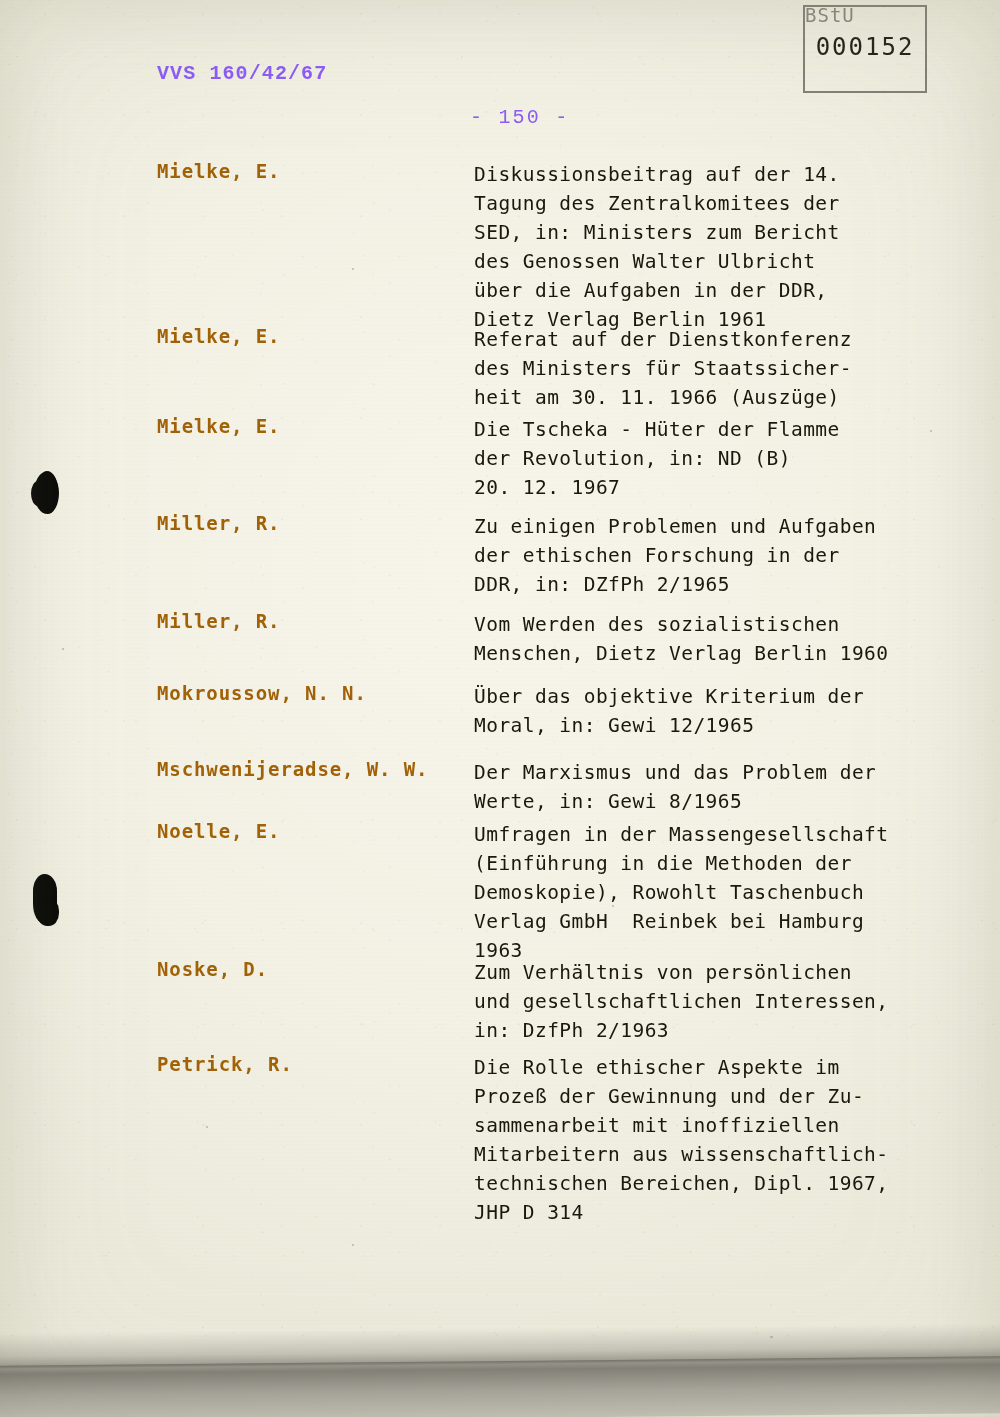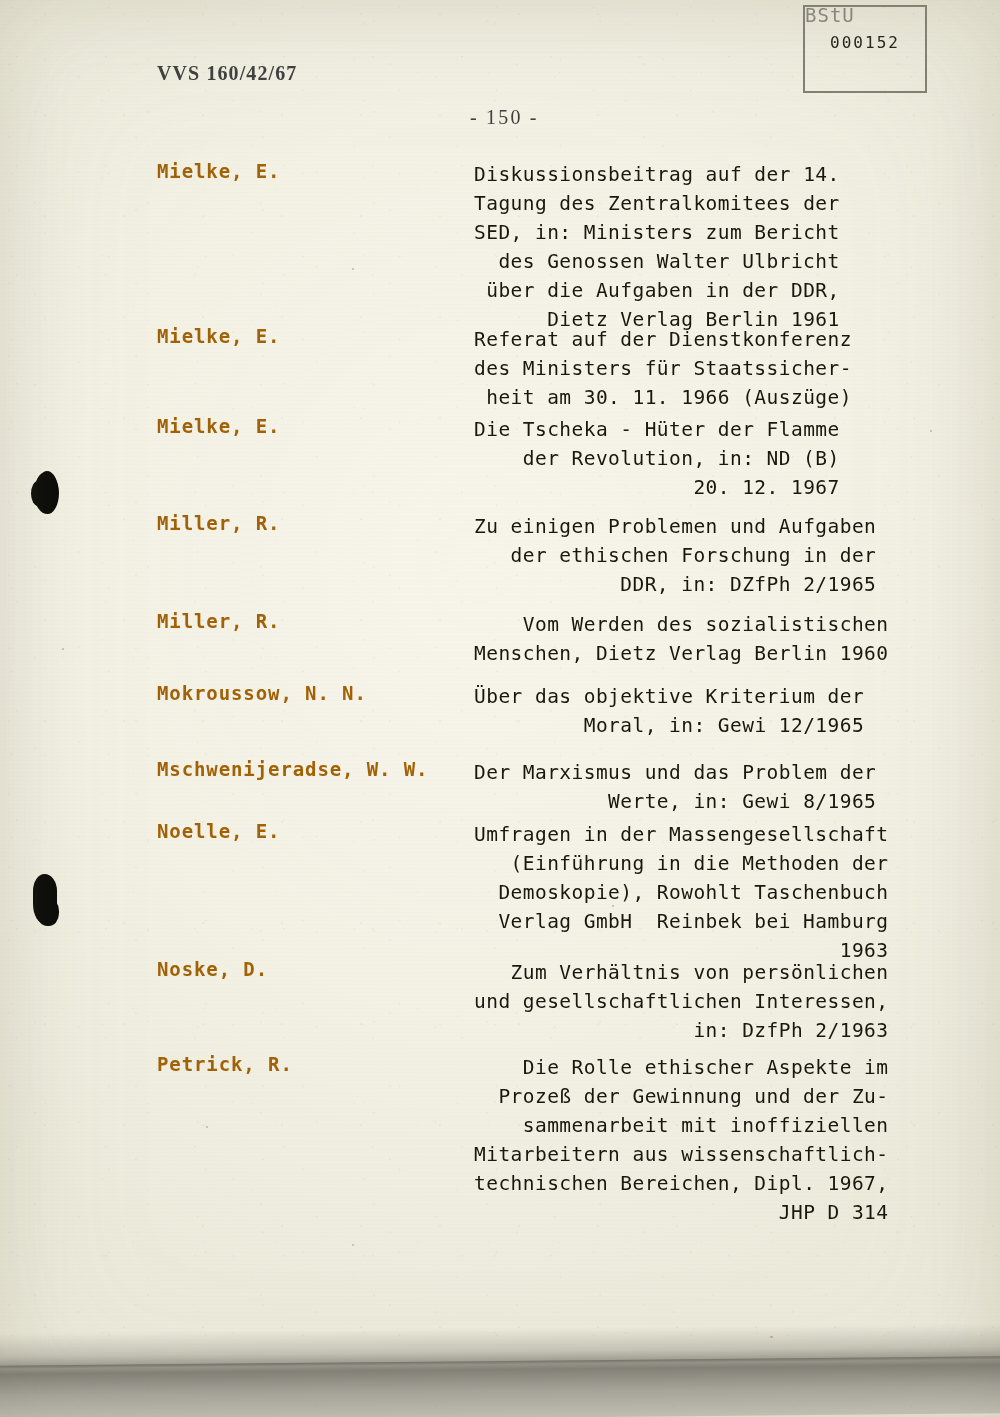--- a/index.html
+++ b/index.html
@@ -64,23 +64,23 @@
     inset: 0;
     pointer-events: none;
     box-shadow: inset 0 0 70px rgba(150,143,120,.20),
                 inset 0 0 170px rgba(150,143,120,.10);
   }
 
   
   .tw {
     position: absolute;
     white-space: pre;
-    font-family: Liberation Serif, serif;
+    font-family: Liberation Mono, monospace;
     letter-spacing: .5px;
-    color: #404040;
+    color: #8b5cf6;
   }
 
   
   #vvs-code {
     left: 157px;
     top: 62px;
     font-size: 20px;
     font-weight: 700;
     letter-spacing: 1.1px;
   }
@@ -120,21 +120,21 @@
     opacity: .62;
     font-family: "DejaVu Sans Mono", "Liberation Mono", monospace;
     white-space: pre;
   }
   #stamp-number {
     position: absolute;
     left: 0;
     right: 0;
     top: 26px;
     text-align: center;
-    font-size: 16px;
+    font-size: 24px;
     letter-spacing: 2px;
     color: #23211a;
     font-family: "DejaVu Sans Mono", "Liberation Mono", monospace;
     white-space: pre;
   }
 
   
   #bibliography {
     position: absolute;
     left: 0;
@@ -160,21 +160,20 @@
   .bib-title {
     position: absolute;
     left: 317px;
     top: 0;
     font-size: 19.5px;
     letter-spacing: .45px;
     line-height: 29px;
     white-space: pre;
     color: #19180f;
     font-family: "DejaVu Sans Mono", "Liberation Mono", monospace;
-    text-align: right;
   }
   .bib-title .ln { display: block; }
 
   
   .punch-mark {
     position: absolute;
     background: #0a0a08;
   }
   #punch-mark-top {
     left: 34px;

